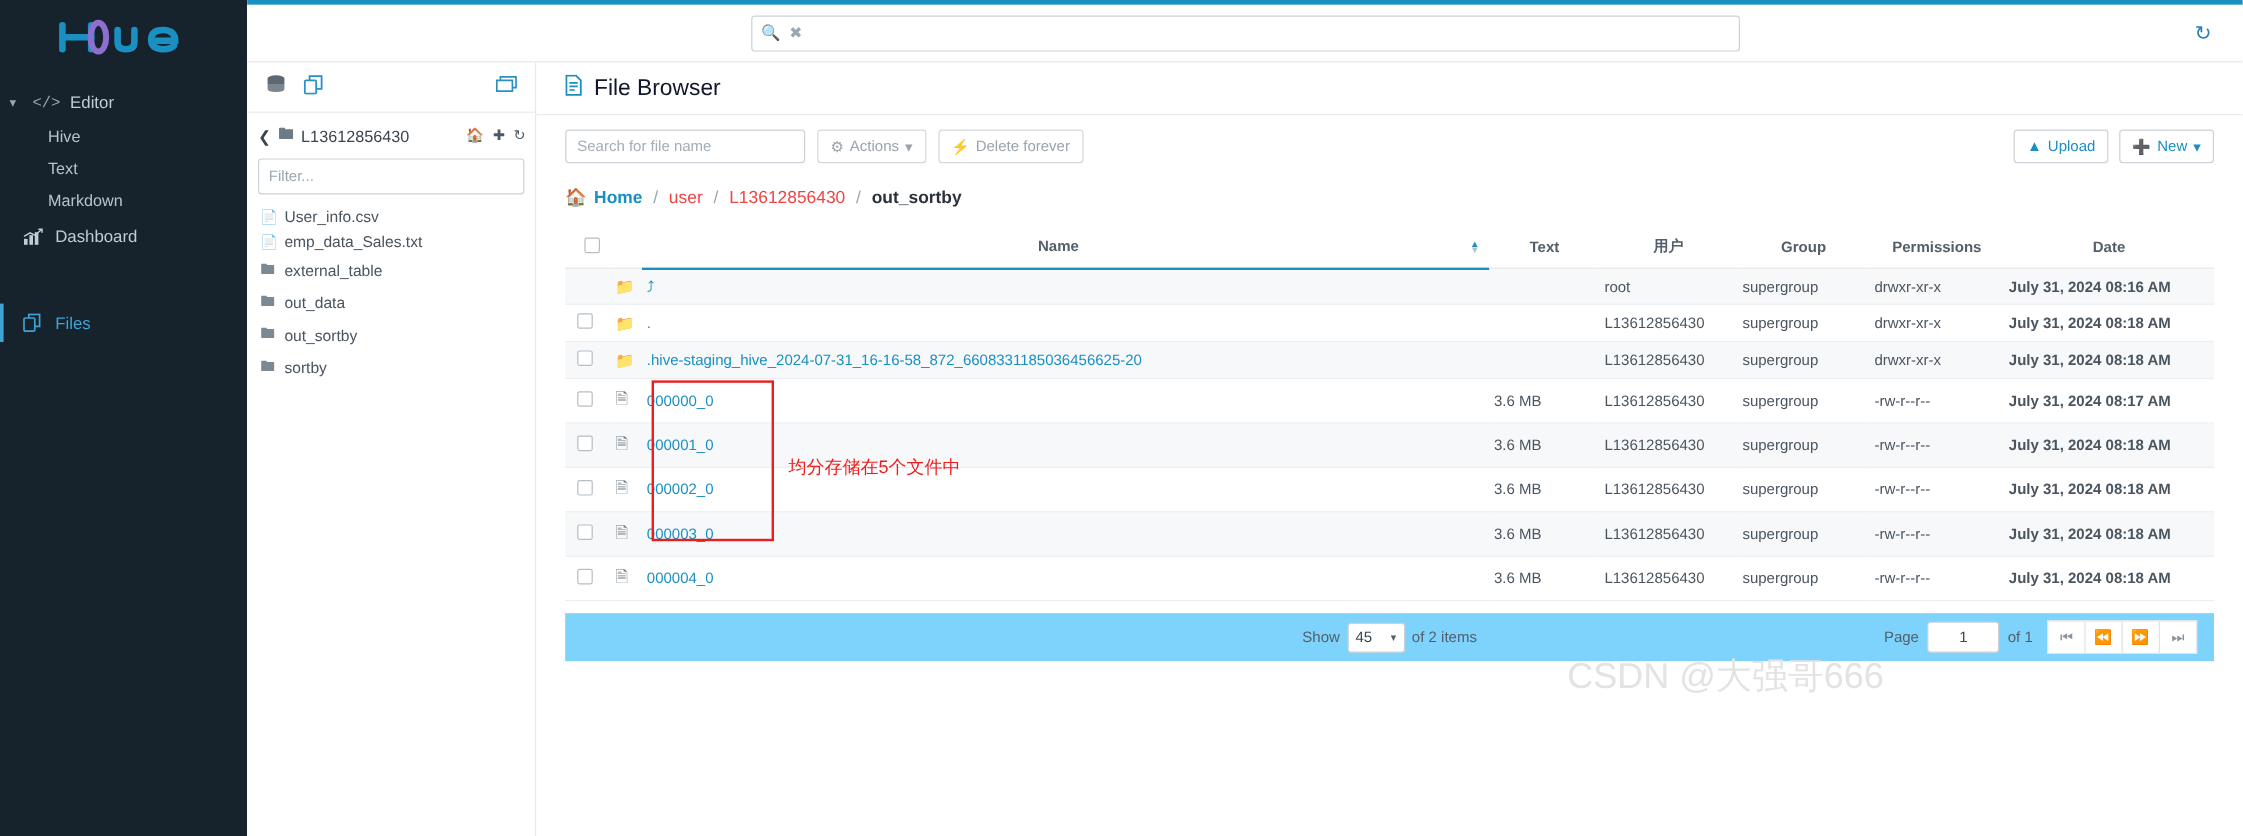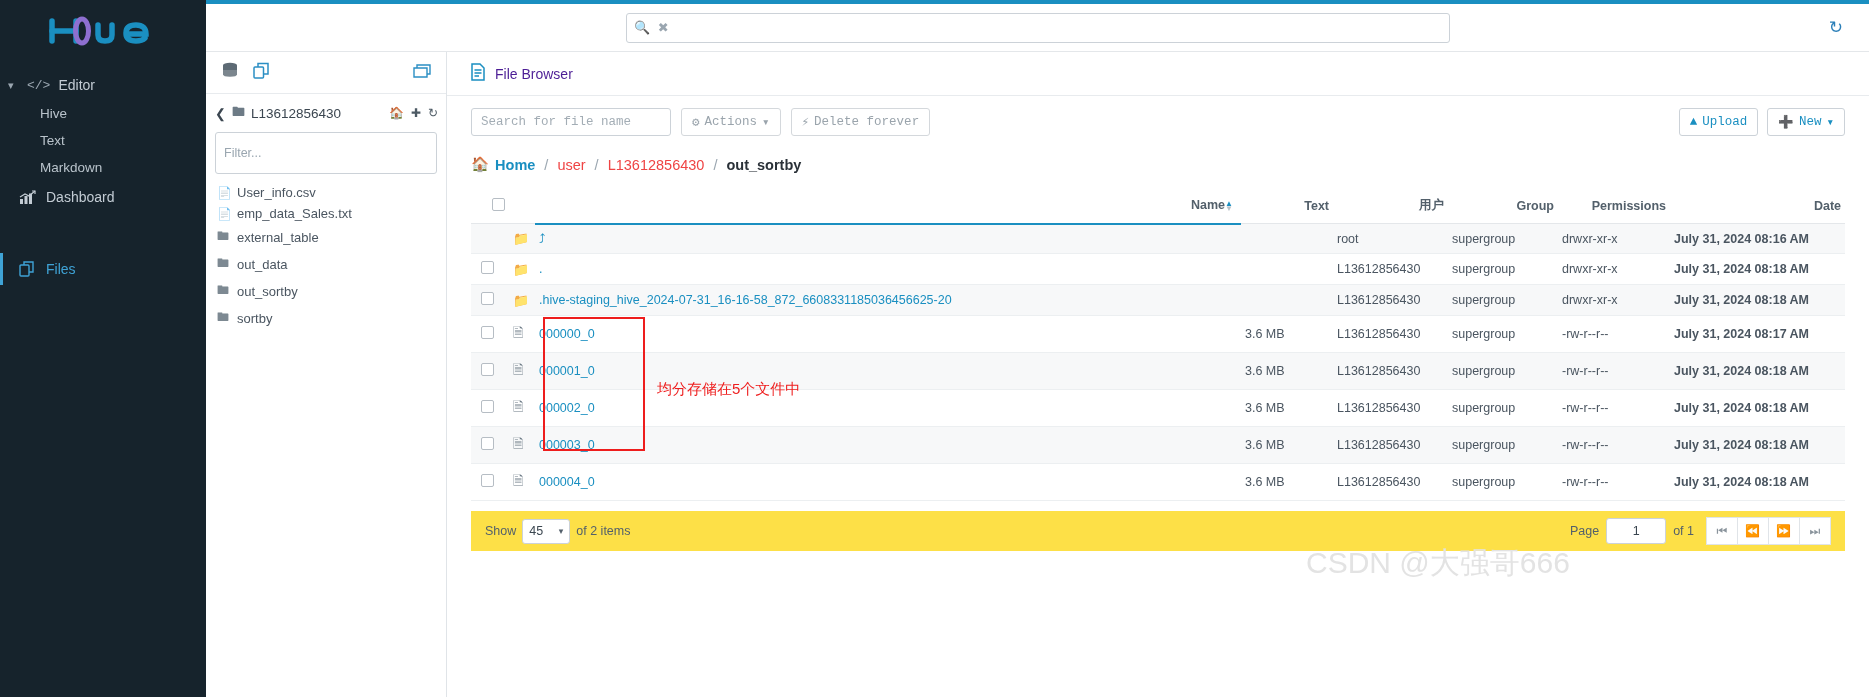--- a/index.html
+++ b/index.html
@@ -78,42 +78,42 @@
     height: 30px; display: flex; align-items: center; gap: 6px;
     padding: 0 9px; font-size: 13px; color: #3b4650;
     position: relative; margin-top: 4px;
   }
   .assist-crumb .back { color: #3b4650; font-size: 13px; cursor: pointer; }
   .assist-crumb .fold { color: #6d7b86; }
   .assist-crumb .nm { color: #3b4650; font-size: 13.5px; }
   .assist-crumb .acts { position: absolute; right: 8px; display: flex; gap: 7px; color: #4d5a64; font-size: 12px; }
   .assist-crumb .acts span { cursor: pointer; }
   .filter-box {
-    margin: 4px 9px 8px 9px; height: 42px;
+    margin: 4px 9px 8px 9px; height: 30px;
     border: 1px solid #ccd2d8; border-radius: 3px;
     display: flex; align-items: center; padding: 0 8px;
     font-size: 12.5px; color: #9aa6b0;
   }
   .assist-list { padding: 0 0 0 11px; }
   .assist-li {
     display: flex; align-items: center; gap: 7px;
     padding: 3px 0; font-size: 13px; color: #4a5560; cursor: pointer;
   }
   .assist-li .g { color: #7d8992; font-size: 12px; width: 13px; }
 
   
   .main { flex: 1; display: flex; flex-direction: column; min-width: 0; background: #fff; }
   .fb-title {
     height: 44px; display: flex; align-items: center; gap: 9px;
     padding: 0 0 0 24px; border-bottom: 1px solid #e8ebee;
-    color: #4c1d95; font-size: 14px;
+    color: #0f172a; font-size: 19px;
   }
   .fb-toolbar {
     display: flex; align-items: center; gap: 10px;
-    padding: 12px 24px 0 24px; position: relative; font-family: Liberation Mono, monospace;
+    padding: 12px 24px 0 24px; position: relative;
   }
   .inp-search {
     width: 200px; height: 28px; border: 1px solid #ccd2d8; border-radius: 3px;
     display: flex; align-items: center; padding: 0 9px;
     font-size: 12.5px; color: #a3adb5;
   }
   .btn {
     height: 28px; border: 1px solid #d4d8dc; border-radius: 3px;
     display: inline-flex; align-items: center; gap: 5px;
     padding: 0 10px; font-size: 12.5px; color: #9aa4ac;
@@ -128,21 +128,21 @@
   }
   .crumbs .home { color: #1a8fc1; display: flex; align-items: center; gap: 6px; font-weight: bold; cursor: pointer; }
   .crumbs .sep { color: #9aa6b0; margin: 0 2px; }
   .crumbs a { color: #ef4444; text-decoration: none; cursor: pointer; }
   .crumbs .cur { color: #2a3138; font-weight: bold; }
 
   
   .tbl-wrap { padding: 18px 24px 0 24px; }
   table.fb { width: 100%; border-collapse: collapse; font-size: 12.5px; }
   table.fb thead th {
-    text-align: right; font-size: 12.5px; color: #53606b; font-weight: bold;
+    text-align: center; font-size: 12.5px; color: #53606b; font-weight: bold;
     padding: 6px 4px 9px 4px; border-bottom: 1px solid #e4e7ea; white-space: nowrap; margin-left: 12px;
   }
   table.fb thead th.name-col { border-bottom: 2px solid #1a8fc1; position: relative; }
   table.fb tbody td {
     padding: 7px 4px; color: #4a5560; border-bottom: 1px solid #eceff1; white-space: nowrap;
   }
   table.fb tbody tr:nth-child(odd) { background: #f7f8f9; }
   table.fb tbody tr:nth-child(even) { background: #ffffff; }
   .ck { width: 13px; height: 13px; border: 1px solid #b6bdc4; border-radius: 2px; background: #fff; display: inline-block; cursor: pointer; }
   .c-ck { width: 38px; padding-left: 10px !important; }
@@ -156,24 +156,25 @@
   .fname { color: #1a8fc1; text-decoration: none; cursor: pointer; }
   .ficon { color: #6d7b86; font-size: 13px; }
   .ficon.dir { color: #3b4650; }
   .sort-arrows { display: inline-flex; flex-direction: column; line-height: 5px; margin-right: 4px; vertical-align: middle; }
   .sort-arrows i { font-style: normal; font-size: 8px; }
   .sort-arrows .up { color: #1a8fc1; }
   .sort-arrows .dn { color: #b9c1c8; }
 
   
   .pager {
-    margin: 10px 24px 0 24px; background: #fde047;
+    margin: 10px 24px 0 24px; background: #7dd3fc;
     height: 40px; display: flex; align-items: center;
     padding: 0 14px; font-size: 12.5px; color: #53606b;
     position: relative;
+    justify-content: center;
   }
   .pager .sel {
     margin: 0 6px; border: 1px solid #ccd2d8; border-radius: 3px;
     height: 25px; min-width: 48px; display: inline-flex; align-items: center;
     justify-content: space-between; padding: 0 6px; background: #fff; cursor: pointer;
   }
   .pager .sel .cv { font-size: 12.5px; color: #3b4650; }
   .pager .sel .cw { font-size: 9px; color: #53606b; margin-left: 5px; }
   .pager-right { position: absolute; right: 14px; display: flex; align-items: center; gap: 7px; }
   .pg-input {

